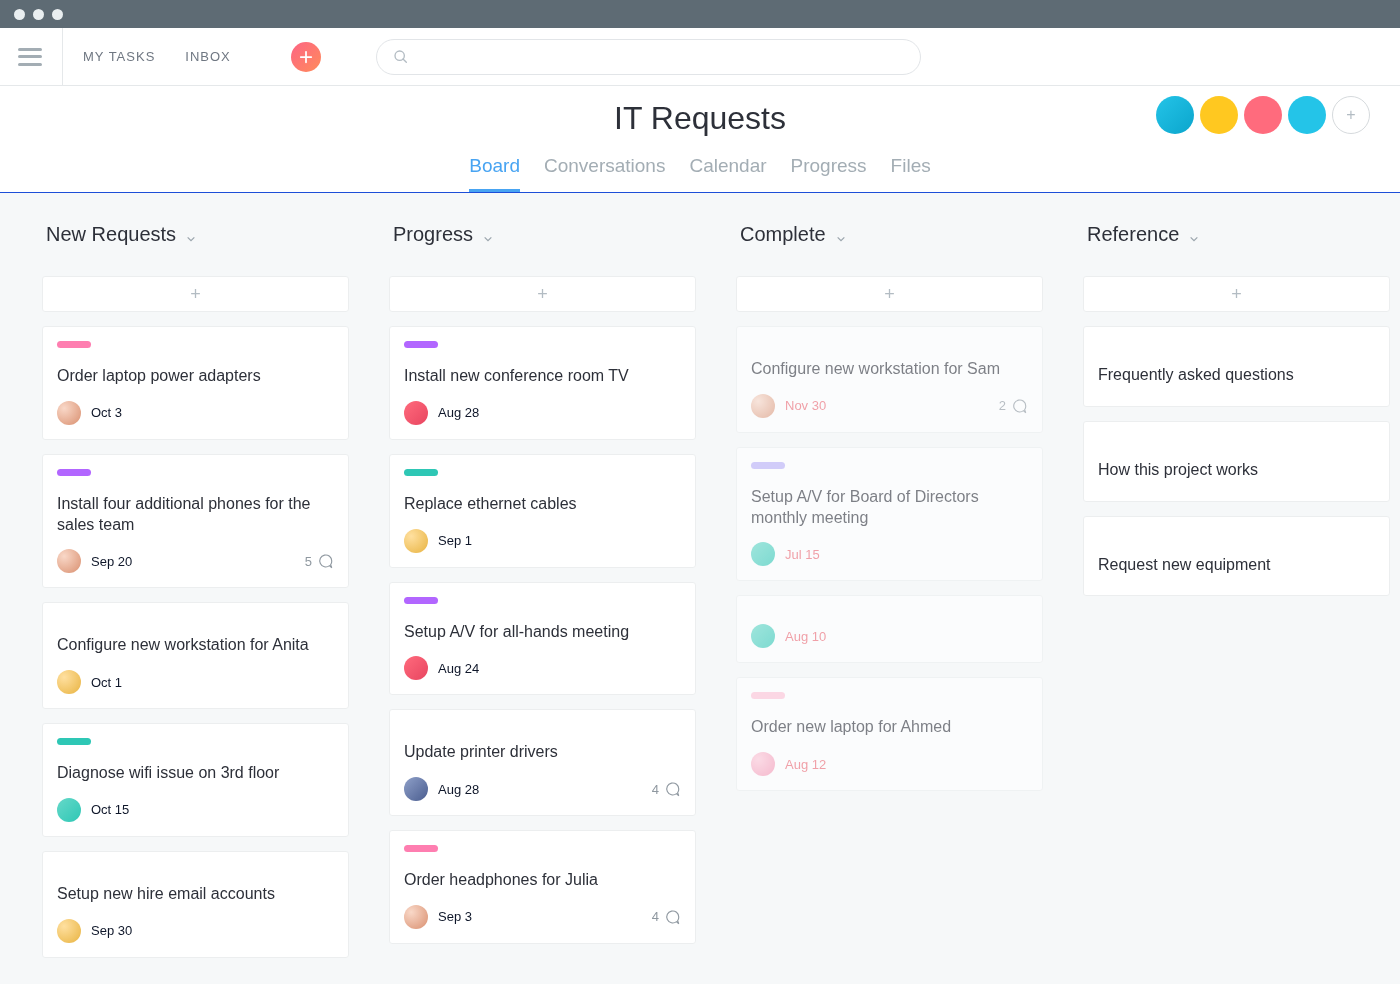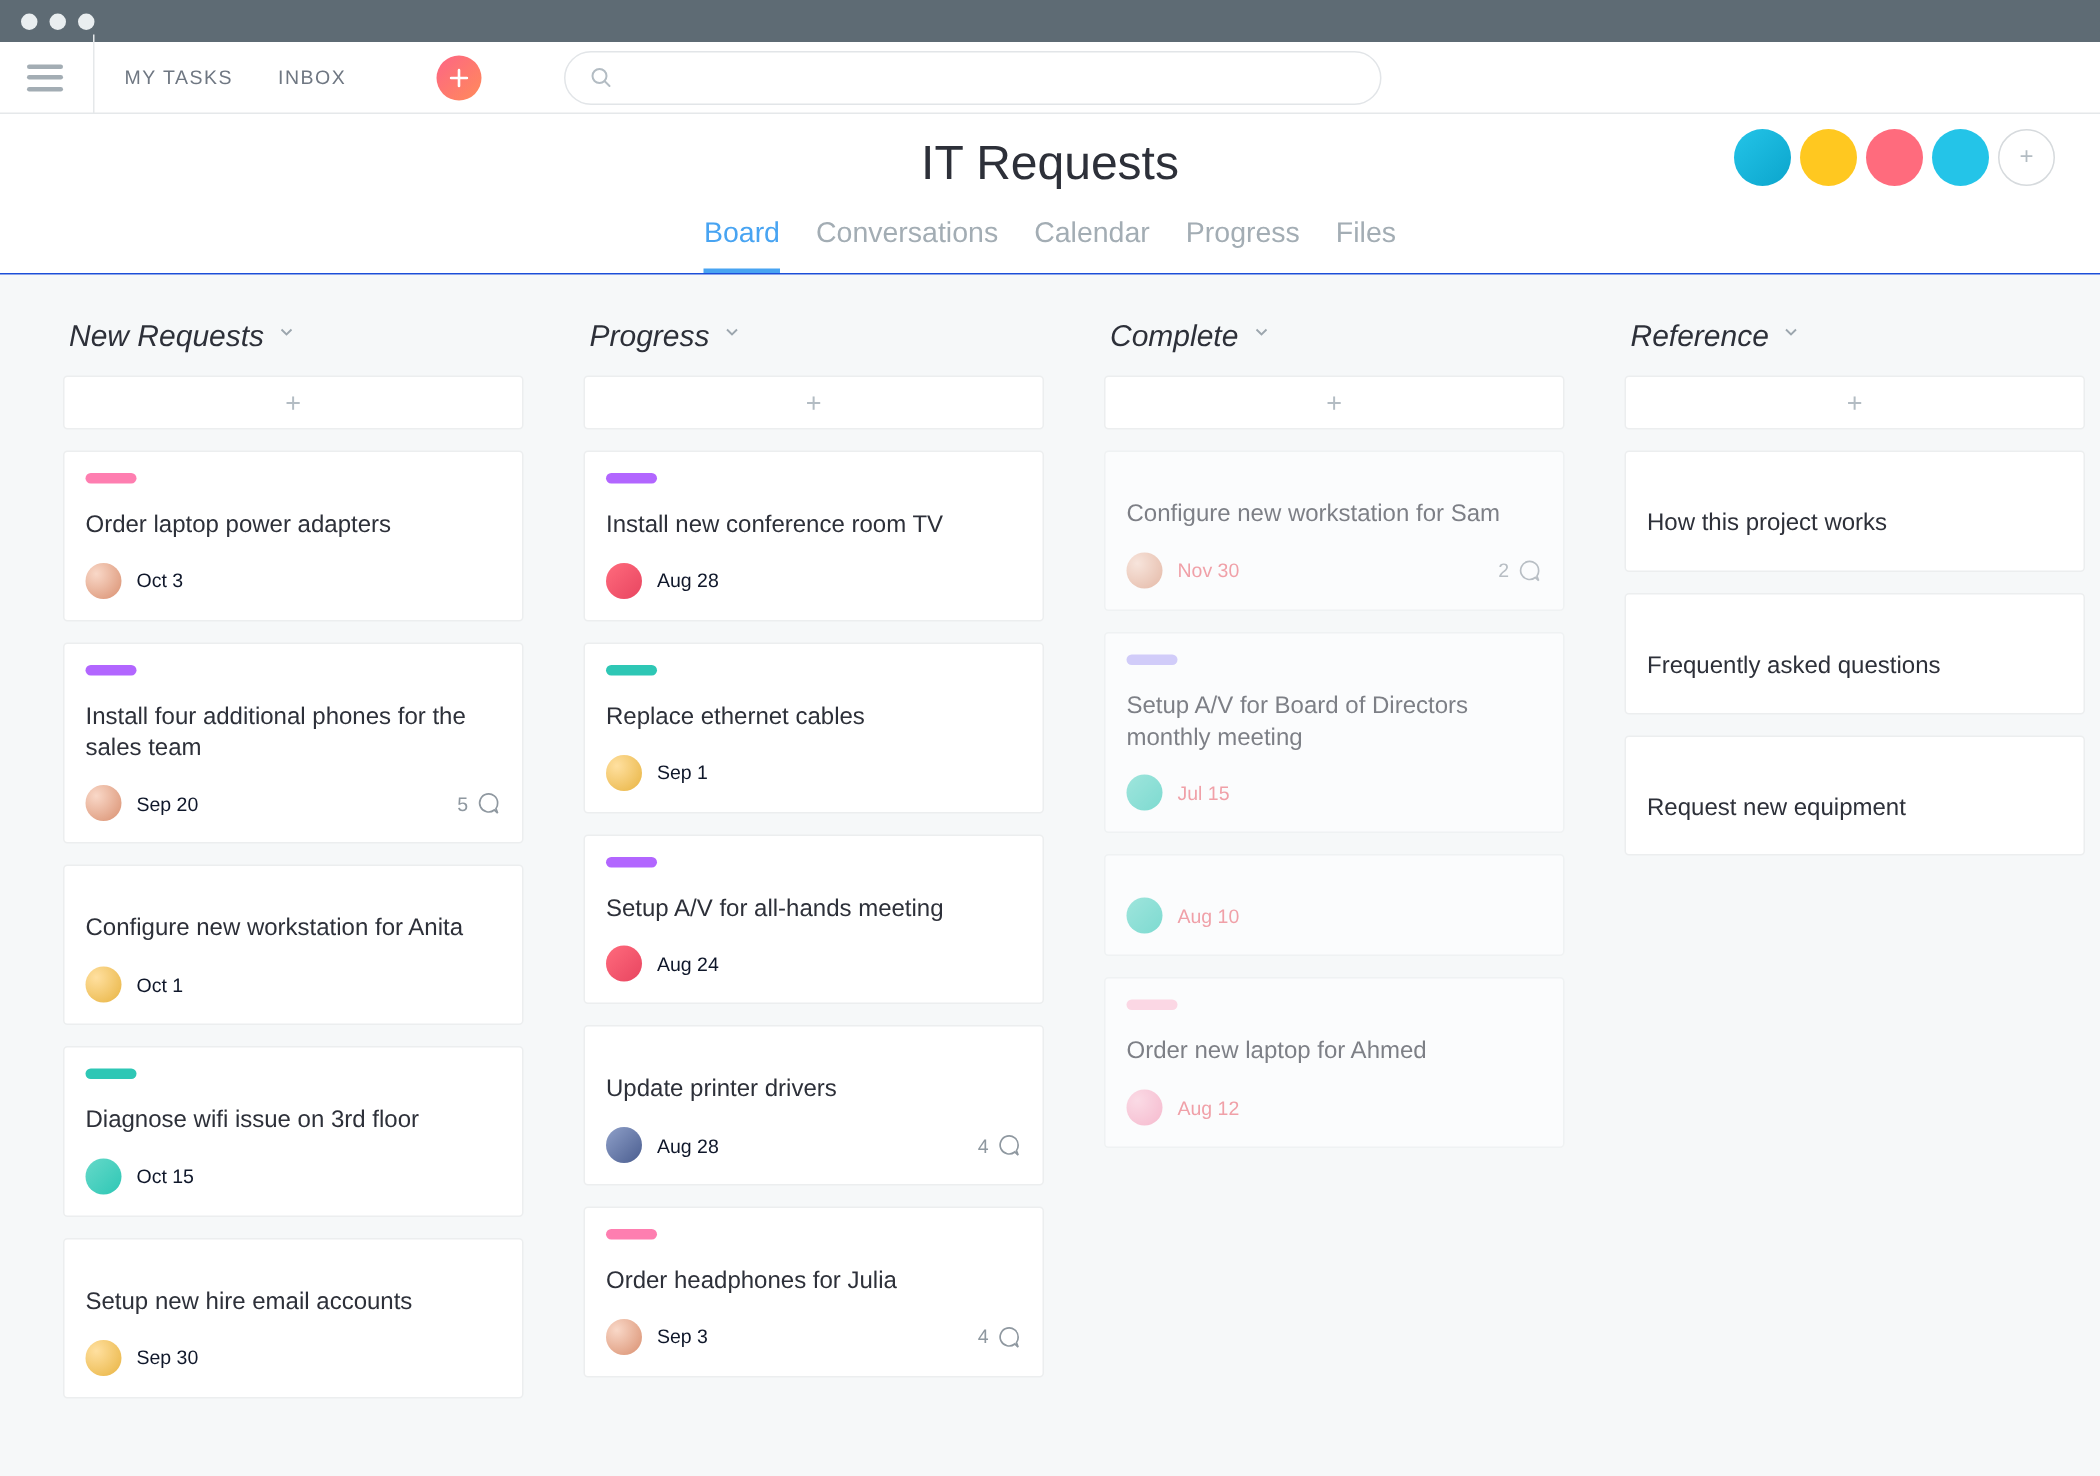--- a/index.html
+++ b/index.html
@@ -16,21 +16,21 @@
   display: flex;
   align-items: center;
   padding: 0 14px;
   gap: 8px;
 }
 .titlebar .dot {
   width: 11px; height: 11px; border-radius: 50%;
   background: #e9eef0;
 }
 .topbar {
-  height: 48px;
+  height: 58px;
   background: #fff;
   border-bottom: 1px solid #e5e8ea;
   display: flex;
   align-items: center;
   padding: 0 18px;
 }
 .hamburger {
   width: 24px; height: 18px;
   display: flex; flex-direction: column; justify-content: space-between;
   cursor: pointer;
@@ -82,24 +82,23 @@
 }
 .tab.active { color:#48a4f2; border-bottom-color:#48a4f2; }
 .board {
   display:flex; gap: 40px;
   padding: 30px 38px 0 42px;
   overflow-x:auto;
   align-items: flex-start;
 }
 .column { width: 307px; flex-shrink:0; }
 .col-header {
-  display:flex; align-items:flex-start; gap:10px;
-  margin-bottom: 14px; padding-left: 4px;
+  display:flex; align-items:center; gap:10px;
+  margin-bottom: 30px; padding-left: 4px;
   cursor: pointer;
-  font-style: italic;
 }
 .col-title { font-size:20px; font-weight:500; color:#2d3039; }
 .chevron { width:10px; height:10px; }
 .chevron svg { stroke:#9ca6ae; }
 .add-card {
   width:100%; height: 36px; background:#fff; border:1px solid #eceeef; border-radius:3px;
   display:flex; align-items:center; justify-content:center;
   color:#b3bcc3; font-size:18px; font-weight:300;
   margin-bottom: 14px; cursor:pointer;
 }
@@ -379,23 +378,23 @@
   <div class="column">
     <div class="col-header">
       <span class="col-title">Reference</span>
       <span class="chevron"><svg viewBox="0 0 12 12" fill="none">
             <path d="M2 4l4 4 4-4" stroke-width="1.5"></path>
           </svg></span>
     </div>
     <div class="add-card">+</div>
 
     <div class="card simple">
+      <div class="card-title">Frequently asked questions</div>
+    </div>
+    <div class="card simple">
       <div class="card-title">How this project works</div>
-    </div>
-    <div class="card simple">
-      <div class="card-title">Frequently asked questions</div>
     </div>
     <div class="card simple">
       <div class="card-title">Request new equipment</div>
     </div>
   </div>
 
 </div>
 
 </body></html>

